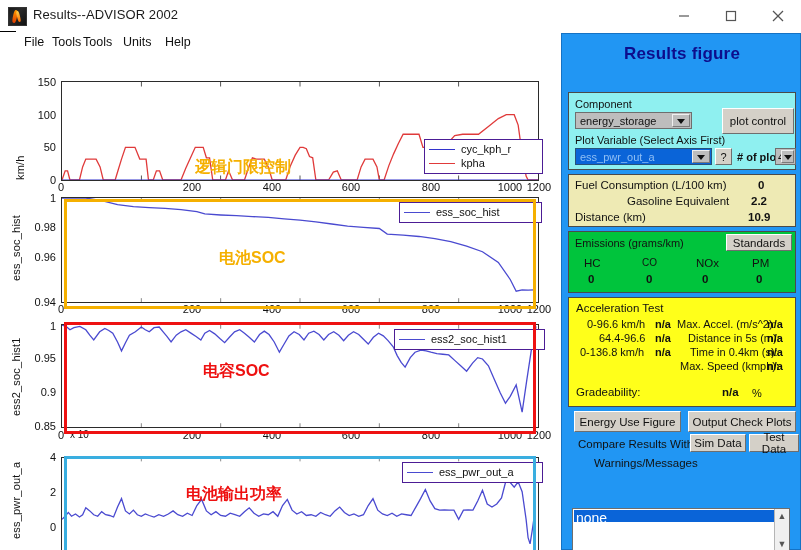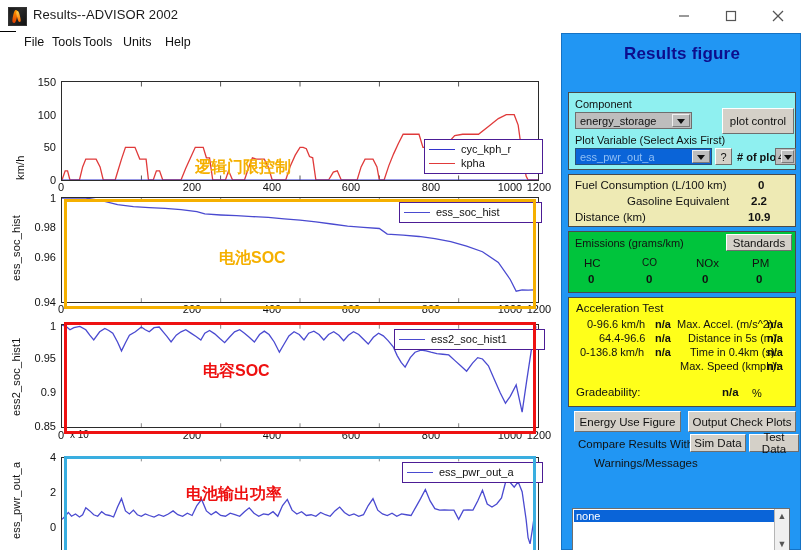--- a/index.html
+++ b/index.html
@@ -131,21 +131,21 @@
     font-size:11.5px;color:#111;text-align:center;
     display:flex;align-items:center;justify-content:center;
   }
 
   .listbox{
     position:absolute;left:10px;top:474px;width:218px;height:44px;
     background:#fff;border:1px solid #6e6e6e;box-sizing:border-box;
   }
   .lb-sel{
     position:absolute;left:1px;top:1px;right:15px;height:12px;
-    background:#0a64d8;color:#fff;font-size:11px;padding-left:2px;
+    background:#0a64d8;color:#fff;font-size:14px;padding-left:2px;
   }
   .lb-scroll{
     position:absolute;right:0;top:0;bottom:0;width:14px;background:#f0f0f0;
     border-left:1px solid #b5b5b5;
   }
   .lb-scroll .arr{position:absolute;left:0;width:14px;height:12px;color:#555;font-size:9px;text-align:center;line-height:12px;}
 </style>
 </head>
 <body>
 

